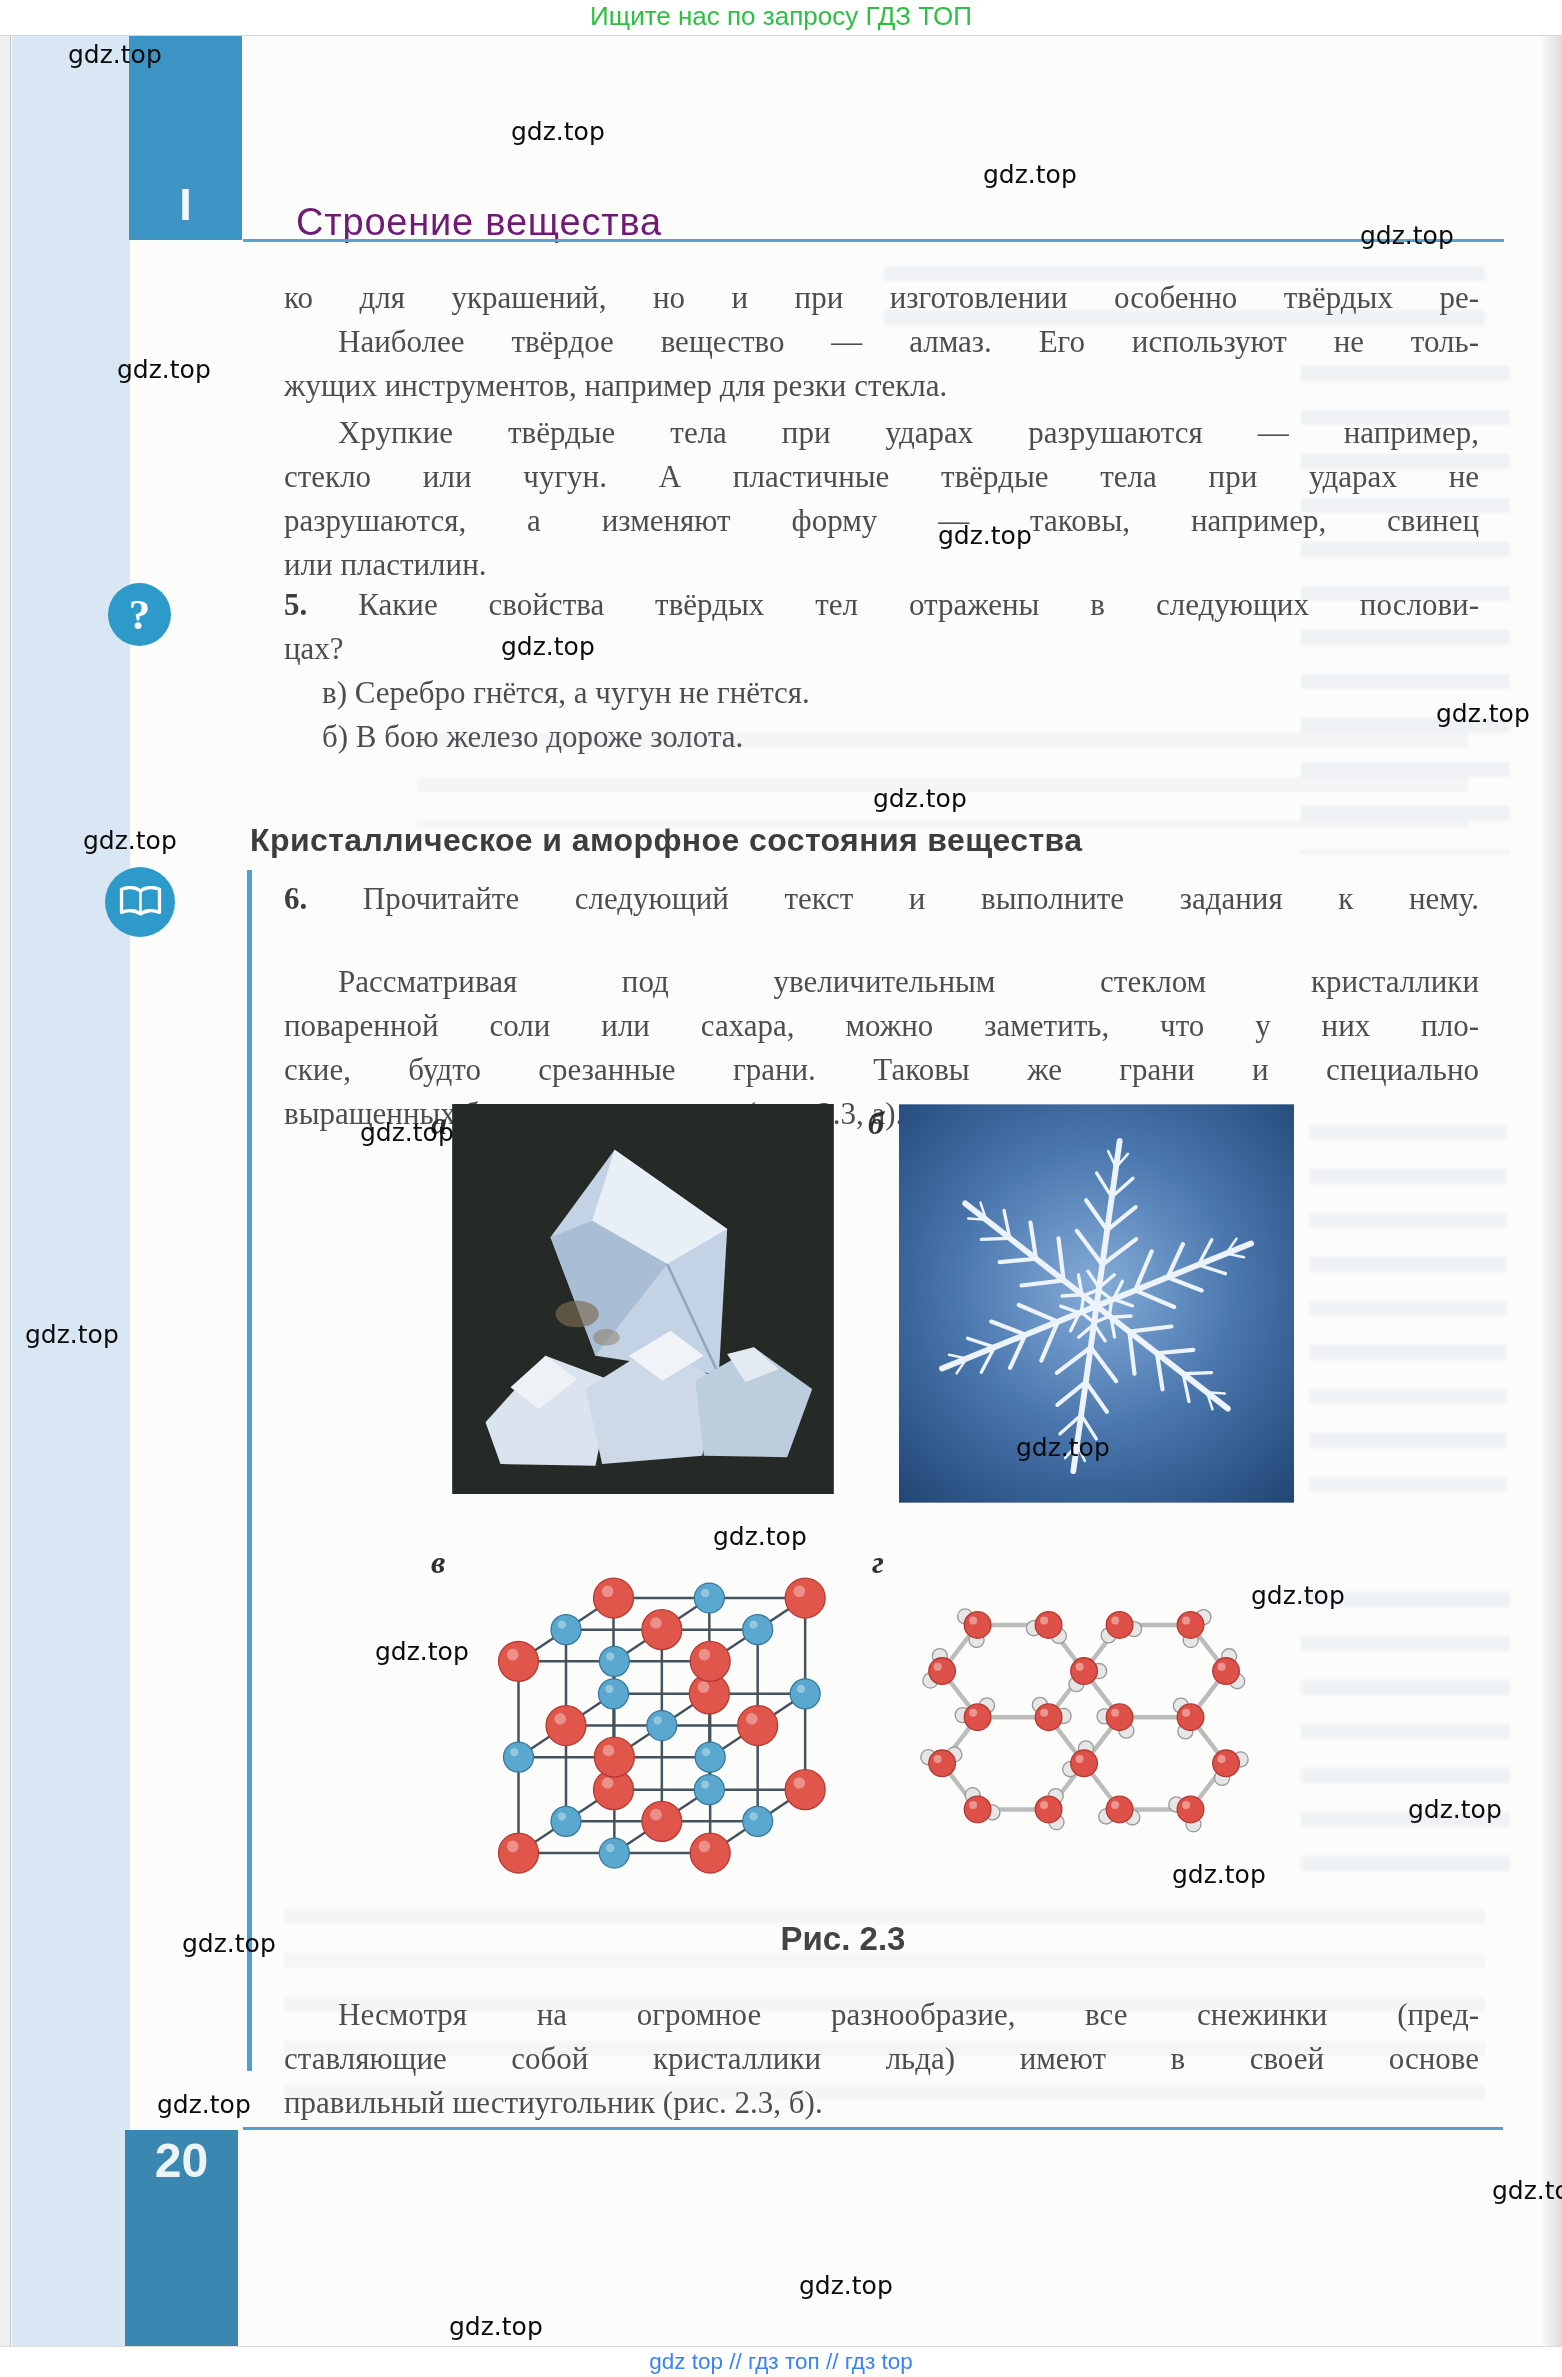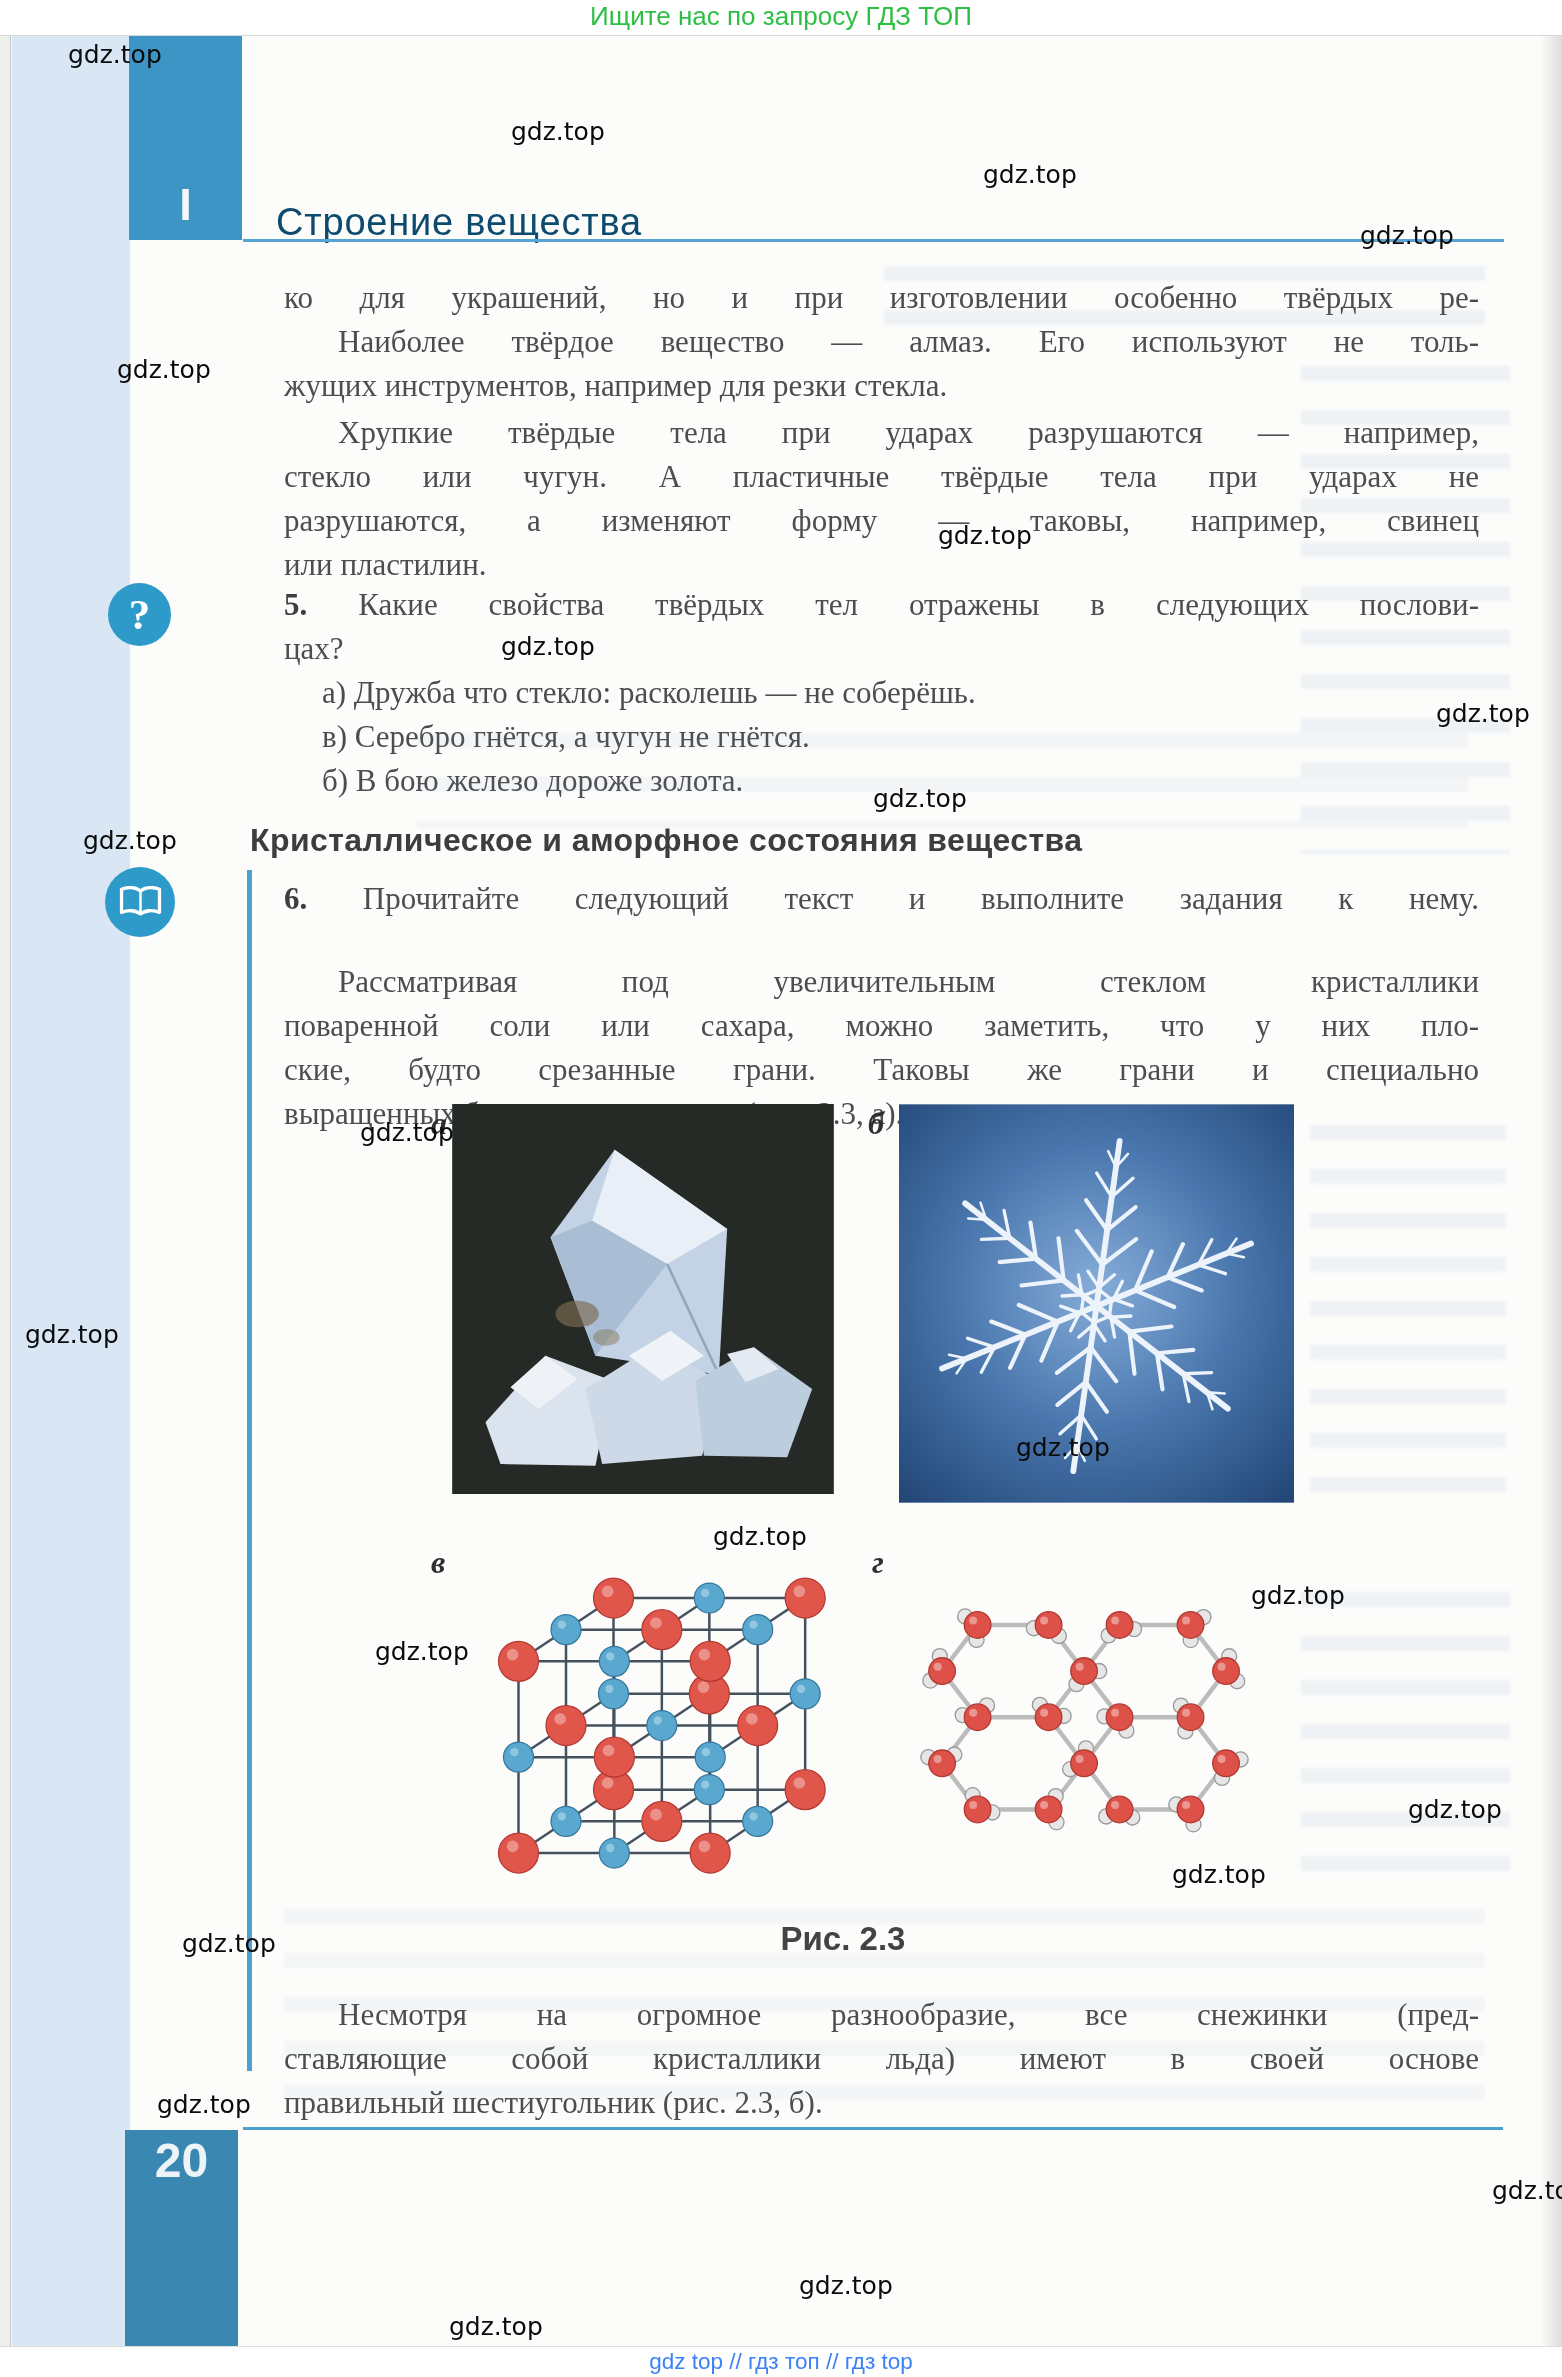--- a/index.html
+++ b/index.html
@@ -15,22 +15,22 @@
   .left-edge{position:absolute;left:0;top:0;width:10px;height:2311px;background:#eef0ee;
              border-right:1.7px solid #c3c7c3;}
   .margin-col{position:absolute;left:11.7px;top:0;width:118px;height:2311px;background:#d8e7f3;}
   .right-edge{position:absolute;right:0;top:0;width:22px;height:2311px;
               background:linear-gradient(90deg,#fcfcfb,#dddedb);}
   
   .chapter-tab{position:absolute;left:129px;top:0;width:113px;height:204px;background:#3c95c5;
                display:flex;align-items:flex-end;justify-content:center;}
   .chapter-tab span{display:block;margin-bottom:13.3px;color:#f2f7fa;
                     font-family:"Liberation Sans",sans-serif;font-weight:bold;font-size:45px;line-height:45px;}
-  .chapter-title{position:absolute;left:276px;top:165px;margin:0;font-family:"Liberation Sans",sans-serif;
-                 font-weight:400;font-size:38px;color:#0c4a6e;letter-spacing:0.8px;}
+  .chapter-title{position:absolute;left:296px;top:165px;margin:0;font-family:"Liberation Sans",sans-serif;
+                 font-weight:400;font-size:38px;color:#701a75;letter-spacing:0.8px;}
   .title-rule{position:absolute;left:243px;top:203px;width:1261px;height:3.3px;background:#56a4d4;}
   
   .tblock{position:absolute;color:#4d4d4d;font-size:31px;line-height:44px;}
   .col{left:284px;width:1195px;}
   .jline{display:block;text-align:justify;text-align-last:justify;white-space:normal;height:44px;overflow:visible;}
   .jline.end{text-align-last:left;}
   .indent{text-indent:54px;}
   .items div{height:44px;padding-left:38px;}
   .num{font-weight:bold;color:#3f3f3f;}
   
@@ -100,21 +100,20 @@
 
     <div class="round-icon q-circle">
       <span>?</span>
     </div>
 
     <div class="tblock col" style="top:547px;">
       <span class="jline"><b class="num">5.</b>
         <span>Какие свойства твёрдых тел отражены в следующих послови-</span></span>
       <span class="jline end">цах?</span>
       <div class="items">
-        <div>а) Дружба что стекло: расколешь — не соберёшь.</div>
         <div>в) Серебро гнётся, а чугун не гнётся.</div>
         <div>б) В бою железо дороже золота.</div>
       </div>
     </div>
 
     <h2 class="section-heading">Кристаллическое и аморфное состояния вещества</h2>
 
     <div class="round-icon b-circle">
       <svg width="43" height="33" viewBox="0 0 52 40">
         <path d="M26 6 C20 1 10 1 3 4 L3 32 C10 29 20 29 26 34 C32 29 42 29 49 32 L49 4 C42 1 32 1 26 6 Z" fill="none" stroke="#ffffff" stroke-width="4" stroke-linejoin="round"></path>

